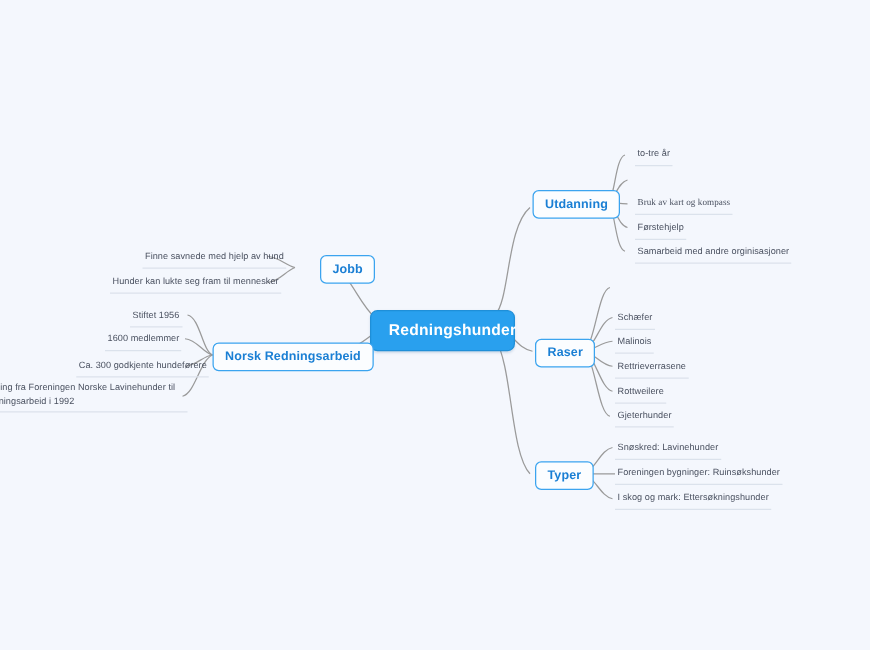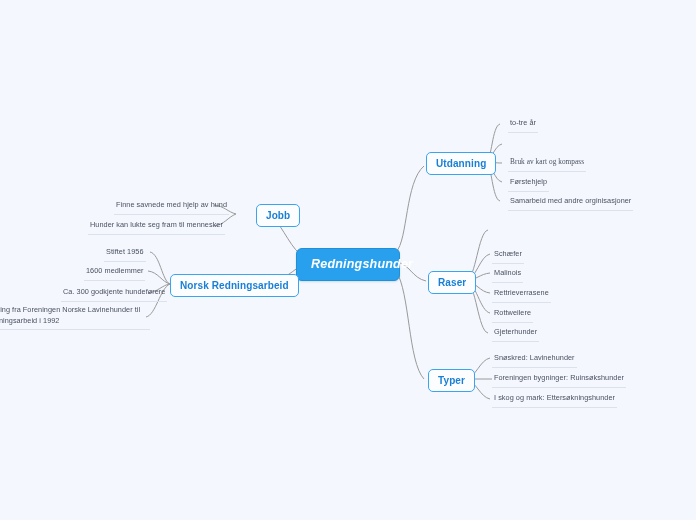--- a/index.html
+++ b/index.html
@@ -112,21 +112,21 @@
 
     <path d="M236 214 C 228 212, 224 206, 214 205"></path>
     <path d="M236 214 C 228 217, 224 225, 214 226"></path>
 
     <path d="M170 284 C 162 281, 160 254, 150 252"></path>
     <path d="M170 284 C 162 282, 158 272, 148 271"></path>
     <path d="M170 284 C 162 285, 158 292, 148 293"></path>
     <path d="M170 284 C 160 288, 156 315, 146 317"></path>
   </svg>
 
-  <div class="node root-node" style="left:296px; top:248px; width:104px;font-style:italic;">
+  <div class="node root-node" style="left:296px; top:248px; width:116px;">
     <span>Redningshunder</span>
   </div>
 
   <div class="node branch-node" style="left:426px; top:152px;">
     <span>Utdanning</span>
   </div>
   <div class="node leaf-node" style="left:508px; top:117px;">
     <span>to-tre år</span>
   </div>
   <div class="node leaf-node" style="left:508px; top:156px;font-family:Liberation Serif, serif;">

